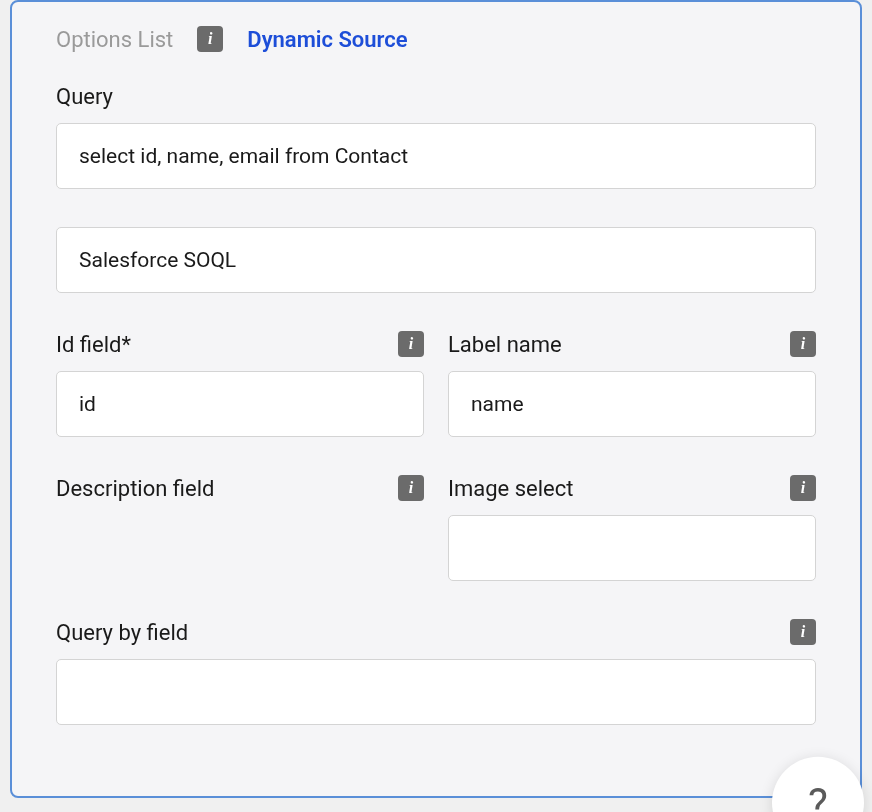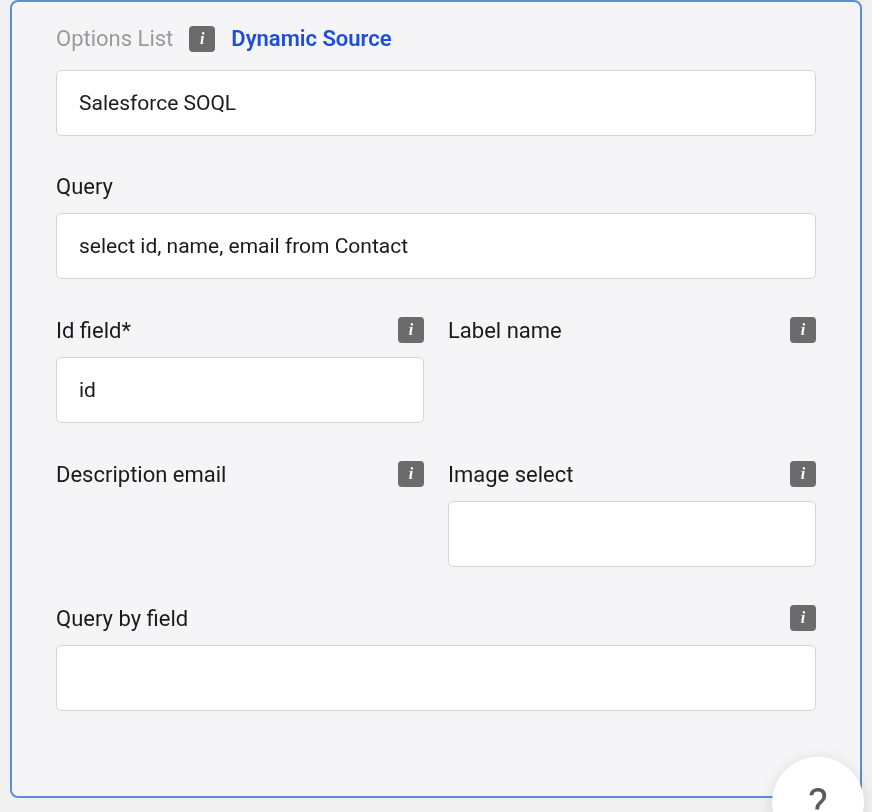--- a/index.html
+++ b/index.html
@@ -19,22 +19,23 @@
       background: #f5f5f7;
       border: 2px solid #5a8fd8;
       border-radius: 8px;
       margin: 0 10px 10px 10px;
       padding: 24px 44px 30px 44px;
       height: 798px;
       position: relative;
     }
     .header-row {
       display: flex;
-      gap: 16px;
-      margin-bottom: 18px;
+      align-items: center;
+      gap: 24px;
+      margin-bottom: 32px;
     }
     .label-muted {
       color: #9a9a9a;
       font-size: 22px;
       font-weight: 400;
     }
     .label-strong {
       color: #1d4ed8;
       font-size: 22px;
       font-weight: 600;
@@ -116,48 +117,49 @@
 
 <div class="panel">
 
   <div class="header-row">
     <span class="label-muted">Options List</span>
     <span class="info-icon">i</span>
     <span class="label-strong">Dynamic Source</span>
   </div>
 
   <div class="field-group">
-    <input class="text-input" type="text" value="Salesforce SOQL" style="">
+    <label class="field-label">Query</label>
+    <input class="text-input" type="text" value="select id, name, email from Contact" style="">
   </div>
 
   <div class="field-group">
-    <label class="field-label">Query</label>
-    <input class="text-input" type="text" value="select id, name, email from Contact" style="">
+    <input class="text-input" type="text" value="Salesforce SOQL" style="">
   </div>
 
   <div class="two-col field-group">
     <div class="col">
       <div class="label-row">
         <label class="field-label">Id field*</label>
         <span class="info-icon">i</span>
       </div>
       <input class="text-input" type="text" value="id" style="">
     </div>
     <div class="col">
       <div class="label-row">
         <label class="field-label">Label name</label>
         <span class="info-icon">i</span>
       </div>
+      <input class="text-input" type="text" value="name" style="">
     </div>
   </div>
 
   <div class="two-col field-group">
     <div class="col">
       <div class="label-row">
-        <label class="field-label">Description email</label>
+        <label class="field-label">Description field</label>
         <span class="info-icon">i</span>
       </div>
     </div>
     <div class="col">
       <div class="label-row">
         <label class="field-label">Image select</label>
         <span class="info-icon">i</span>
       </div>
       <input class="text-input" type="text" value="" style="">
     </div>

